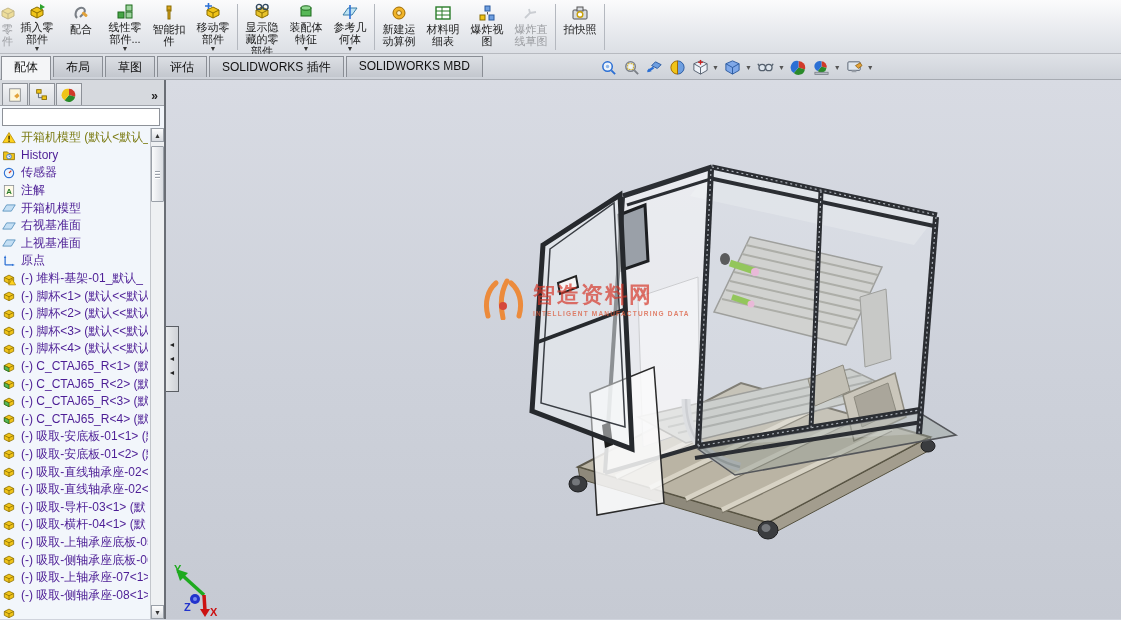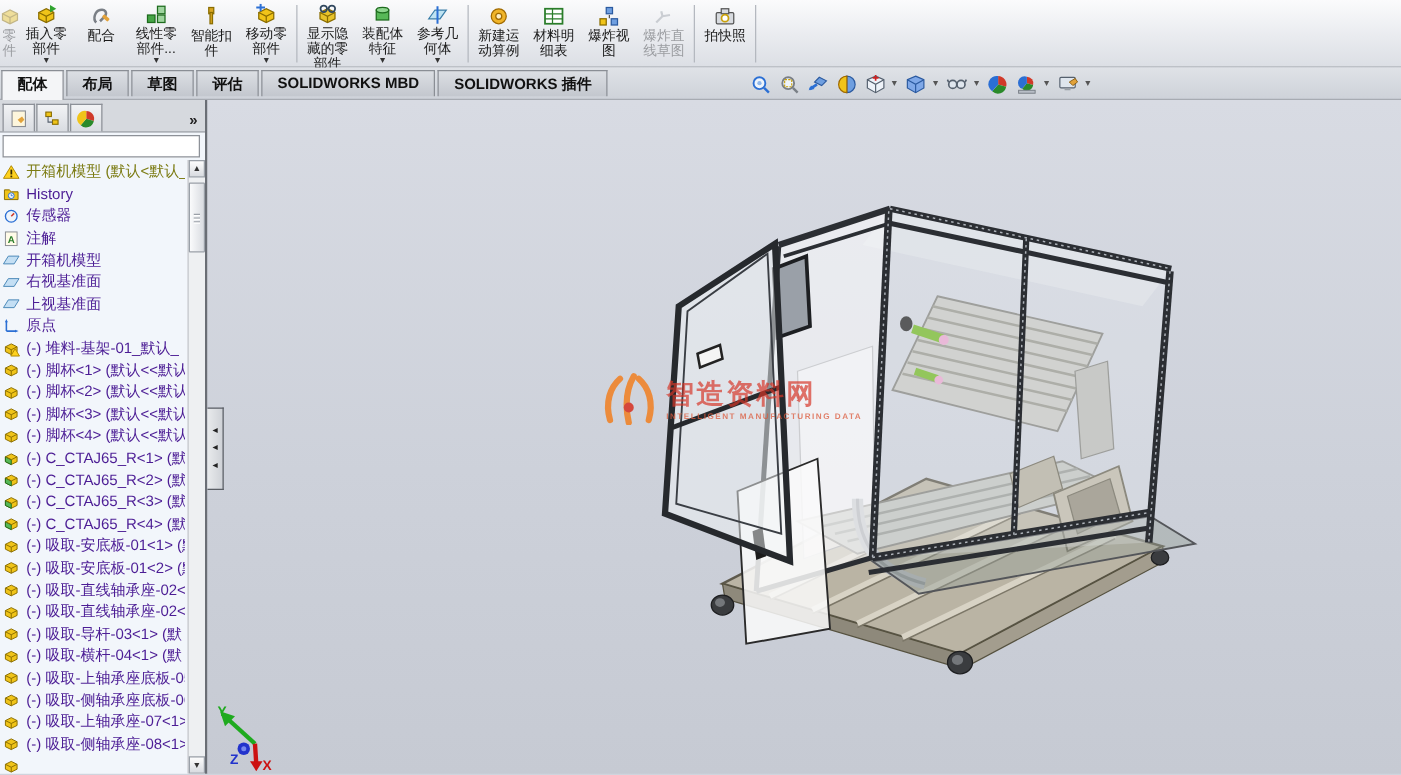--- a/index.html
+++ b/index.html
@@ -17,21 +17,21 @@
   .tb-btn .dd { font-size:7px; color:#333; line-height:7px; margin-top:auto; padding-bottom:2px; }
   .tb-btn.disabled .lbl { color:#9b9da1; }
   .tb-btn.disabled .ic { opacity:.45; }
   .tb-btn.active { background:linear-gradient(#c6cbd3,#d4d8de);
     border:1px solid #8f959e; box-shadow:inset 1px 1px 2px rgba(0,0,0,.25); }
   .tb-btn.edge { min-width:15px; width:15px; overflow:hidden; }
   .tb-sep { width:1px; background:#b4b8bf; margin:3px 2px; }
 
   
   .tabrow { height:26px; background:linear-gradient(#dfe2e7,#ced2d9);
-    position:relative; display:flex; align-items:flex-start; border-bottom:1px solid #a7abb2;font-weight:bold; }
+    position:relative; display:flex; align-items:flex-start; border-bottom:1px solid #a7abb2; }
   .tab { height:21px; margin:2px 1px 0 1px; padding:2px 12px 0 12px; font-size:12px;
     background:linear-gradient(#dcdfe4,#c3c7ce); border:1px solid #8a8e95; border-bottom:none;
     color:#111; white-space:nowrap; }
   .tab.active { background:#f4f5f7; height:24px; position:relative; z-index:2; }
   .headsup { position:absolute; left:598px; top:2px; height:22px;
     display:flex; align-items:center; gap:3px; }
   .hu-ic { width:20px; height:20px; display:flex; align-items:center; justify-content:center; }
   .hu-dd { font-size:7px; color:#555; margin:0 1px 0 -1px; }
 
   
@@ -67,21 +67,21 @@
 
   
   .viewport { flex:1; position:relative;
     background:linear-gradient(#d8dbe3 0%, #cdd1da 55%, #c6cad3 100%); }
   .splitter { position:absolute; left:0; top:246px; width:13px; height:66px;
     background:linear-gradient(90deg,#e8eaec,#cfd2d7); border:1px solid #5a5e64;
     border-left:none; display:flex; flex-direction:column; align-items:center;
     justify-content:center; gap:8px; }
   .splitter span { font-size:7px; color:#222; line-height:6px; }
 
-  .watermark { position:absolute; left:315px; top:216px; display:flex; align-items:center;
+  .watermark { position:absolute; left:315px; top:196px; display:flex; align-items:center;
     gap:6px; opacity:.88; pointer-events:none; }
   .wm-txt .t1 { font-size:22px; font-weight:bold; color:rgba(214,52,38,.78); letter-spacing:2px; }
   .wm-txt .t2 { font-size:6.5px; font-weight:bold; color:rgba(220,90,60,.85); letter-spacing:1.2px; }
 
   .triad { position:absolute; left:4px; bottom:2px; }
 </style>
 </head>
 <body>
 
 <div class="toolbar" id="toolbar">
@@ -275,22 +275,22 @@
     </div>
     <div class="tb-sep"></div>
   </div>
 
 <div class="tabrow">
   <div id="tabs" style="display:flex;">
       <div class="tab active">配体</div>
       <div class="tab">布局</div>
       <div class="tab">草图</div>
       <div class="tab">评估</div>
+      <div class="tab">SOLIDWORKS 插件</div>
       <div class="tab">SOLIDWORKS MBD</div>
-      <div class="tab">SOLIDWORKS 插件</div>
     </div>
   <div class="headsup" id="headsup">
       <div class="hu-ic">
         <svg width="17" height="17" viewBox="0 0 18 18">
           <circle cx="8" cy="8" r="5" fill="#eef4fb" stroke="#2b6fd4" stroke-width="1.6"></circle>
           <line x1="12" y1="12" x2="16" y2="16" stroke="#2b6fd4" stroke-width="2"></line>
           <circle cx="8" cy="8" r="1.8" fill="#8fb7ea"></circle>
         </svg>
       </div>
       <div class="hu-ic">

